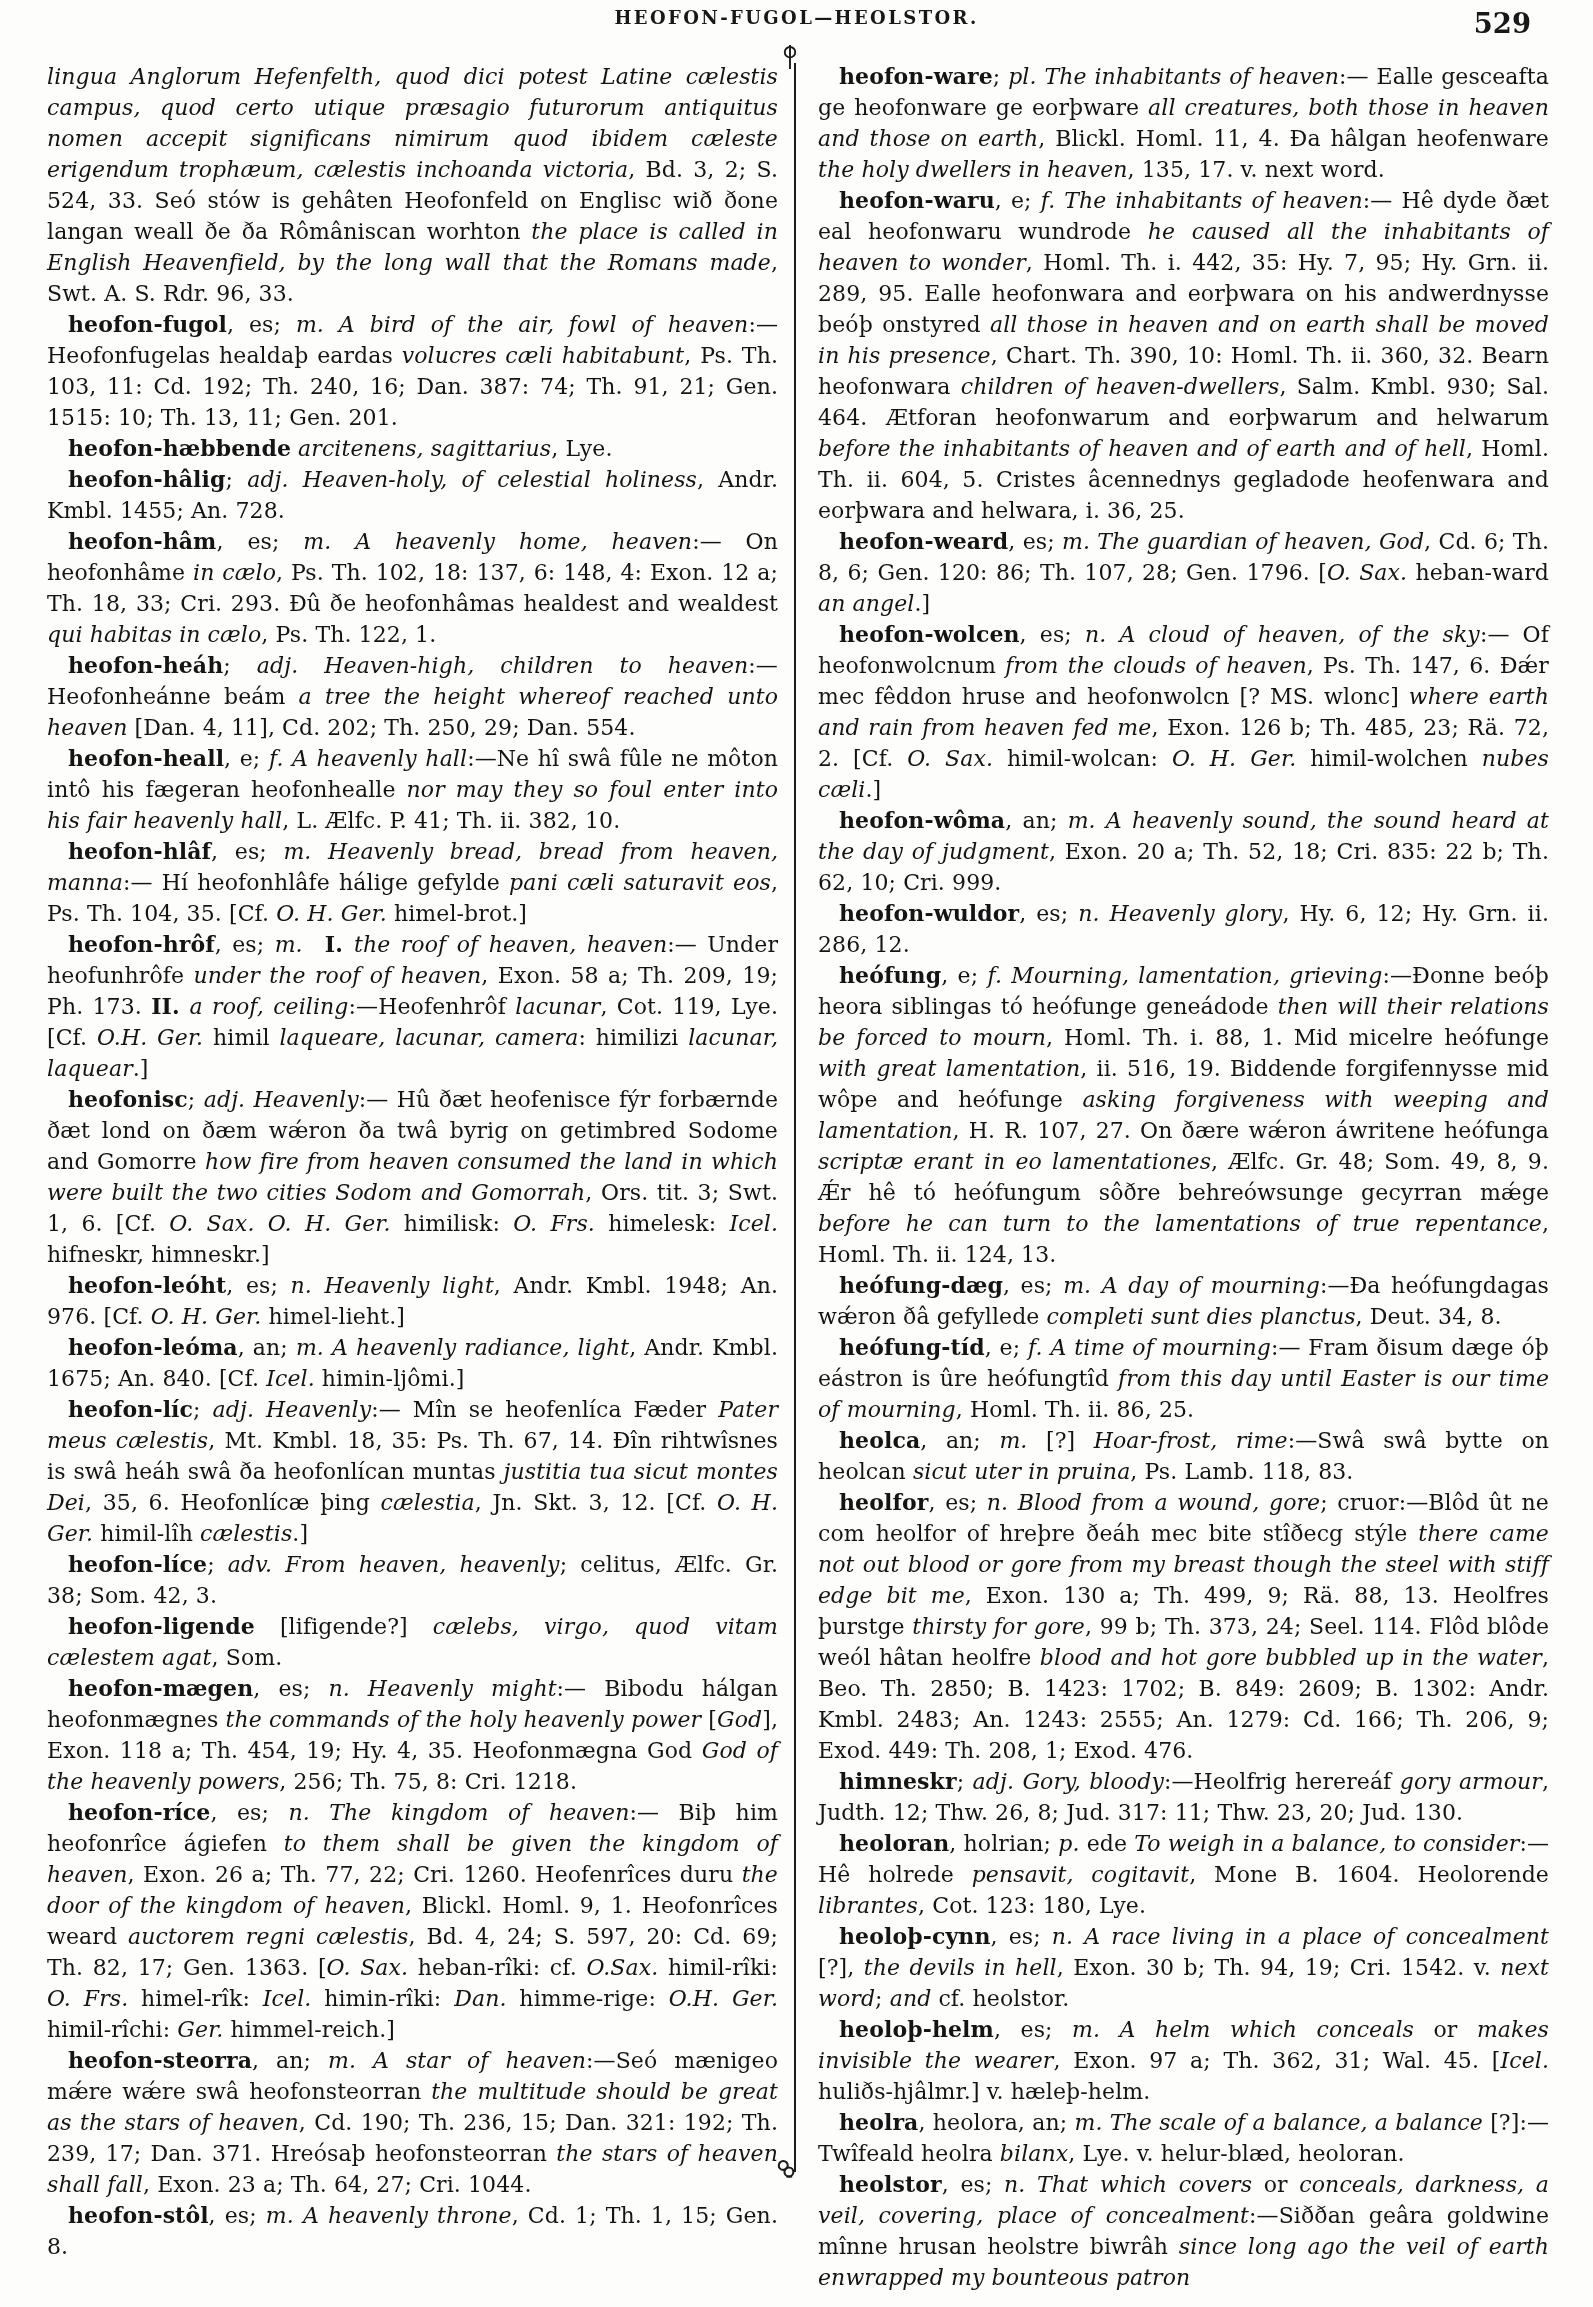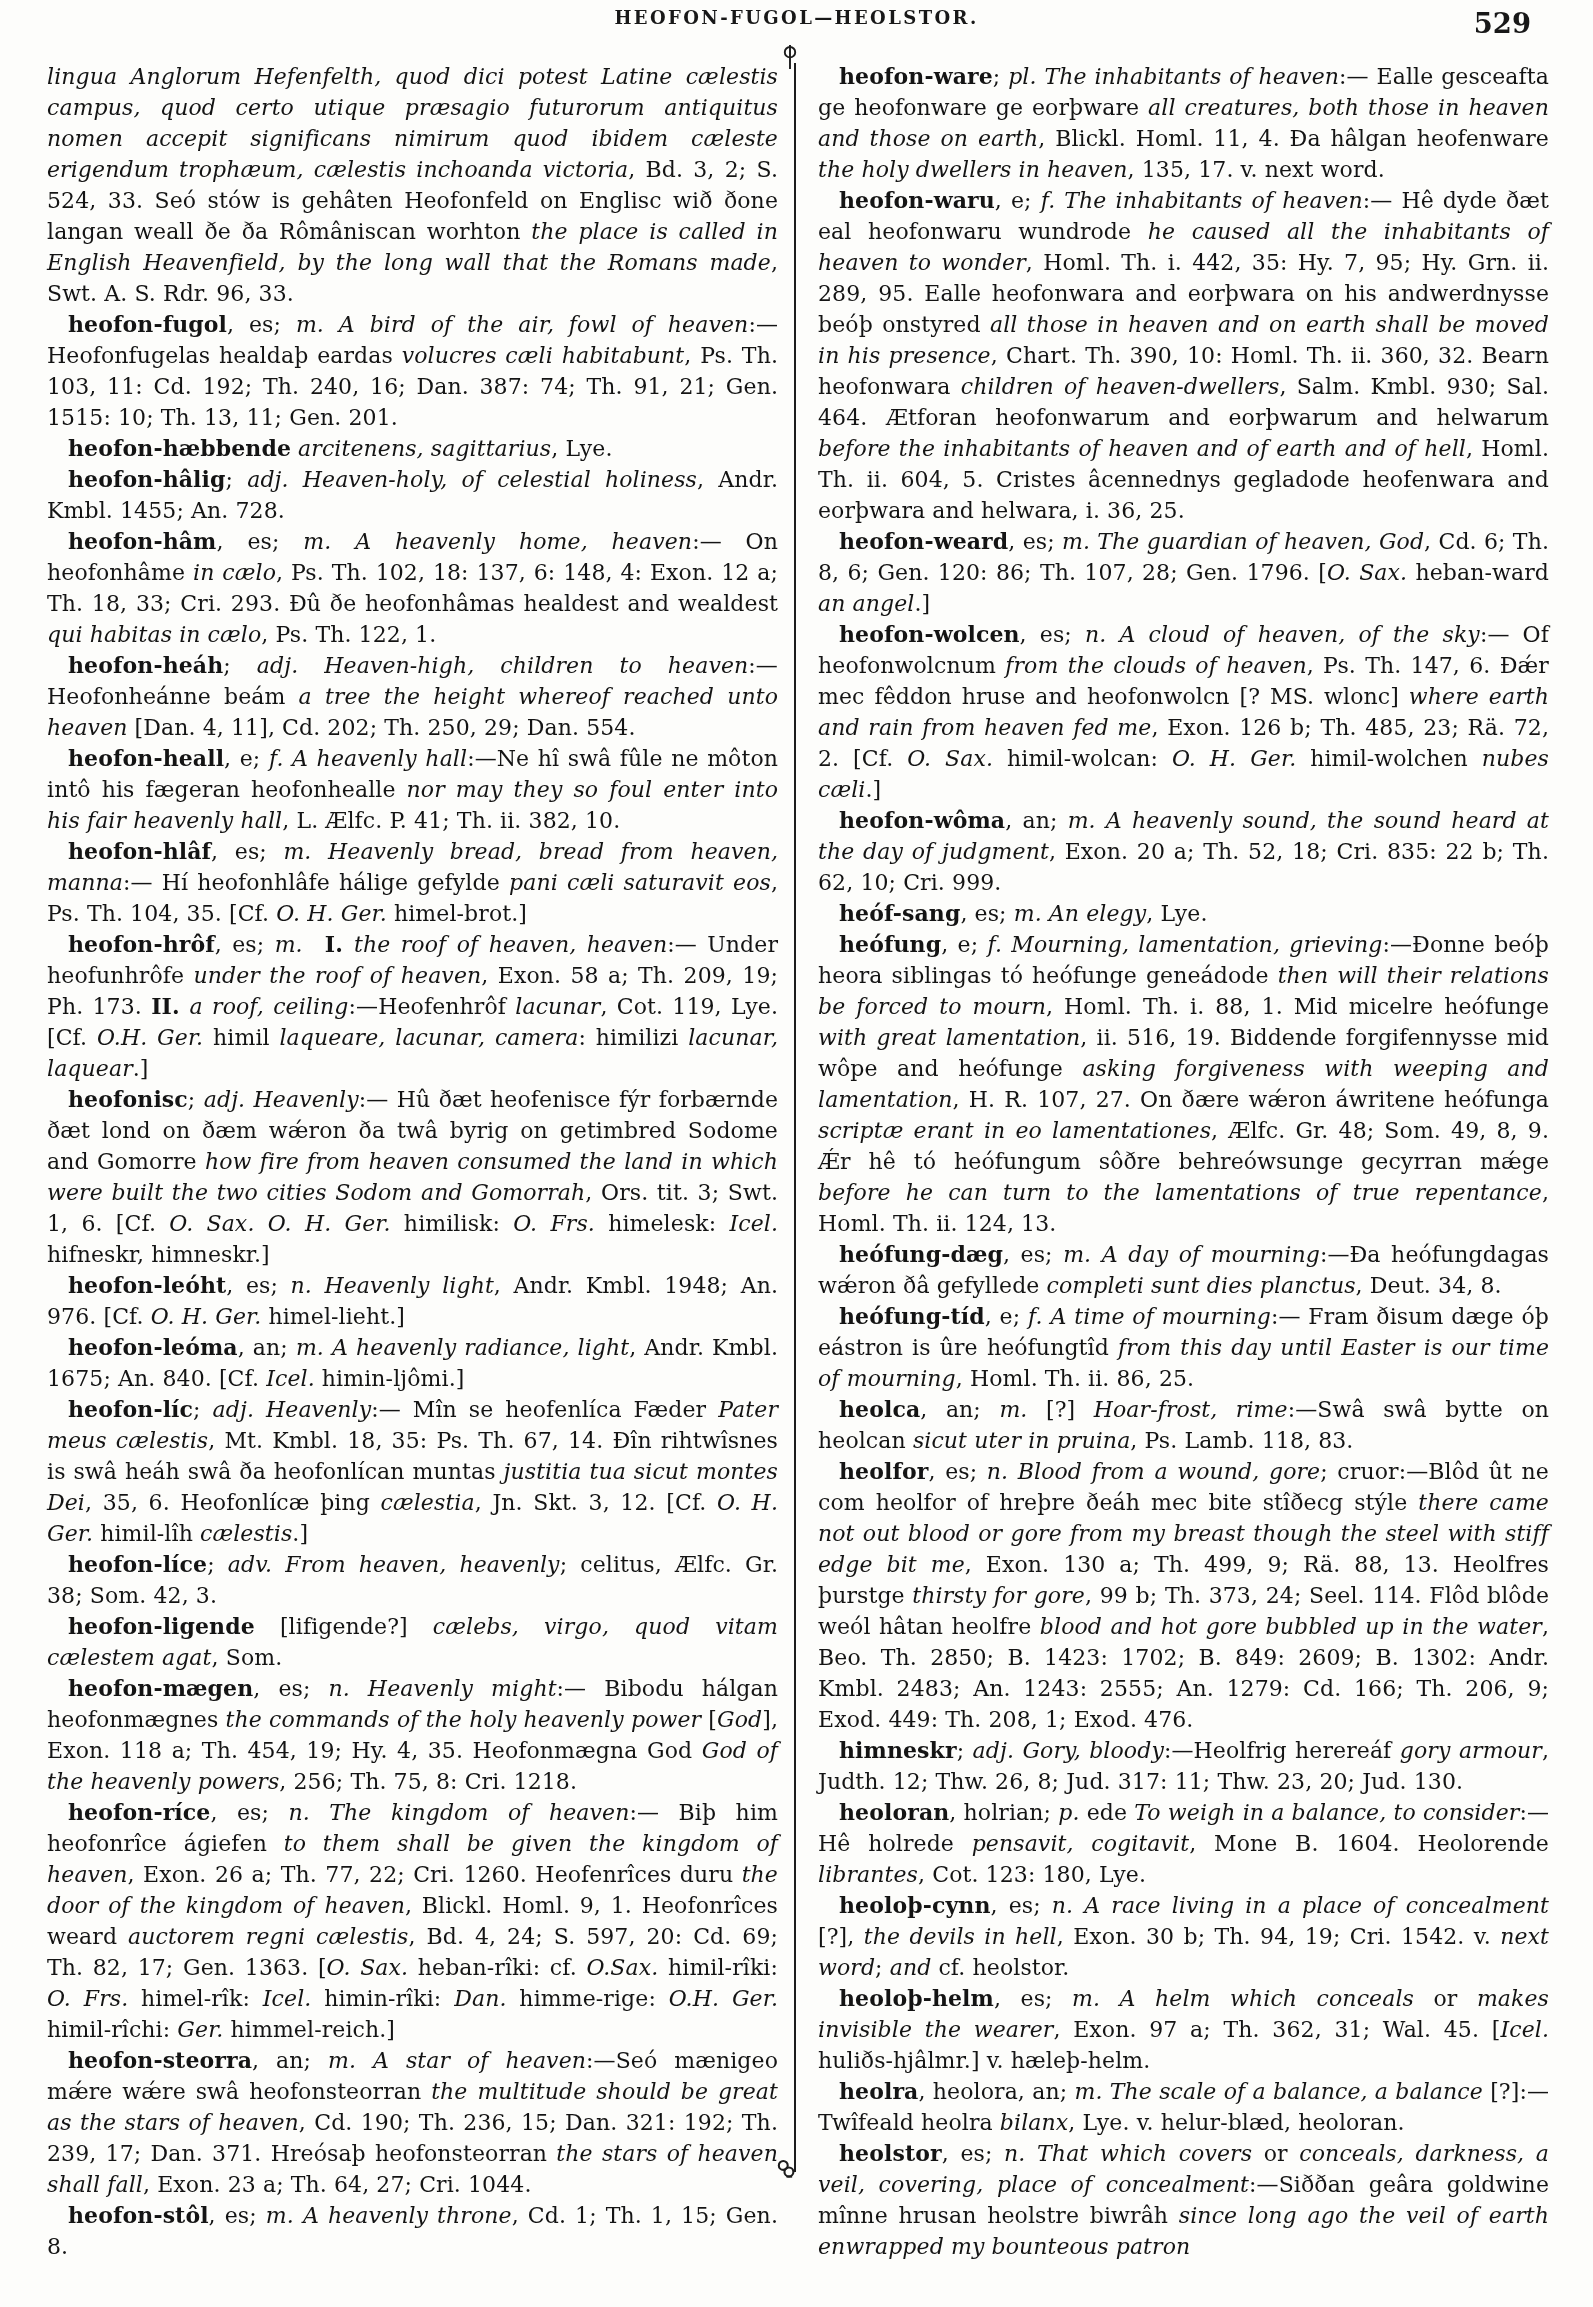--- a/index.html
+++ b/index.html
@@ -88,21 +88,21 @@
         <p class="entry"><span class="run-b">heofon-ríce</span><span class="run-r">, es; </span><span class="run-i">n. The kingdom of heaven</span><span class="run-r">:— Biþ him heofonrîce ágiefen </span><span class="run-i">to them shall be given the kingdom of heaven</span><span class="run-r">, Exon. 26 a; Th. 77, 22; Cri. 1260. Heofenrîces duru </span><span class="run-i">the door of the kingdom of heaven</span><span class="run-r">, Blickl. Homl. 9, 1. Heofonrîces weard </span><span class="run-i">auctorem regni cælestis</span><span class="run-r">, Bd. 4, 24; S. 597, 20: Cd. 69; Th. 82, 17; Gen. 1363. [</span><span class="run-i">O. Sax.</span><span class="run-r"> heban-rîki: cf. </span><span class="run-i">O.Sax.</span><span class="run-r"> himil-rîki: </span><span class="run-i">O. Frs.</span><span class="run-r"> himel-rîk: </span><span class="run-i">Icel.</span><span class="run-r"> himin-rîki: </span><span class="run-i">Dan.</span><span class="run-r"> himme-rige: </span><span class="run-i">O.H. Ger.</span><span class="run-r"> himil-rîchi: </span><span class="run-i">Ger.</span><span class="run-r"> himmel-reich.]</span></p>
         <p class="entry"><span class="run-b">heofon-steorra</span><span class="run-r">, an; </span><span class="run-i">m. A star of heaven</span><span class="run-r">:—Seó mænigeo mǽre wǽre swâ heofonsteorran </span><span class="run-i">the multitude should be great as the stars of heaven</span><span class="run-r">, Cd. 190; Th. 236, 15; Dan. 321: 192; Th. 239, 17; Dan. 371. Hreósaþ heofonsteorran </span><span class="run-i">the stars of heaven shall fall</span><span class="run-r">, Exon. 23 a; Th. 64, 27; Cri. 1044.</span></p>
         <p class="entry"><span class="run-b">heofon-stôl</span><span class="run-r">, es; </span><span class="run-i">m. A heavenly throne</span><span class="run-r">, Cd. 1; Th. 1, 15; Gen. 8.</span></p>
       </div>
     <div class="col" id="col-right">
         <p class="entry"><span class="run-b">heofon-ware</span><span class="run-r">; </span><span class="run-i">pl. The inhabitants of heaven</span><span class="run-r">:— Ealle gesceafta ge heofonware ge eorþware </span><span class="run-i">all creatures, both those in heaven and those on earth</span><span class="run-r">, Blickl. Homl. 11, 4. Ða hâlgan heofenware </span><span class="run-i">the holy dwellers in heaven</span><span class="run-r">, 135, 17. v. next word.</span></p>
         <p class="entry"><span class="run-b">heofon-waru</span><span class="run-r">, e; </span><span class="run-i">f. The inhabitants of heaven</span><span class="run-r">:— Hê dyde ðæt eal heofonwaru wundrode </span><span class="run-i">he caused all the inhabitants of heaven to wonder</span><span class="run-r">, Homl. Th. i. 442, 35: Hy. 7, 95; Hy. Grn. ii. 289, 95. Ealle heofonwara and eorþwara on his andwerdnysse beóþ onstyred </span><span class="run-i">all those in heaven and on earth shall be moved in his presence</span><span class="run-r">, Chart. Th. 390, 10: Homl. Th. ii. 360, 32. Bearn heofonwara </span><span class="run-i">children of heaven-dwellers</span><span class="run-r">, Salm. Kmbl. 930; Sal. 464. Ætforan heofonwarum and eorþwarum and helwarum </span><span class="run-i">before the inhabitants of heaven and of earth and of hell</span><span class="run-r">, Homl. Th. ii. 604, 5. Cristes âcennednys gegladode heofenwara and eorþwara and helwara, i. 36, 25.</span></p>
         <p class="entry"><span class="run-b">heofon-weard</span><span class="run-r">, es; </span><span class="run-i">m. The guardian of heaven, God</span><span class="run-r">, Cd. 6; Th. 8, 6; Gen. 120: 86; Th. 107, 28; Gen. 1796. [</span><span class="run-i">O. Sax.</span><span class="run-r"> heban-ward </span><span class="run-i">an angel</span><span class="run-r">.]</span></p>
         <p class="entry"><span class="run-b">heofon-wolcen</span><span class="run-r">, es; </span><span class="run-i">n. A cloud of heaven, of the sky</span><span class="run-r">:— Of heofonwolcnum </span><span class="run-i">from the clouds of heaven</span><span class="run-r">, Ps. Th. 147, 6. Ðǽr mec fêddon hruse and heofonwolcn [? MS. wlonc] </span><span class="run-i">where earth and rain from heaven fed me</span><span class="run-r">, Exon. 126 b; Th. 485, 23; Rä. 72, 2. [Cf. </span><span class="run-i">O. Sax.</span><span class="run-r"> himil-wolcan: </span><span class="run-i">O. H. Ger.</span><span class="run-r"> himil-wolchen </span><span class="run-i">nubes cæli</span><span class="run-r">.]</span></p>
         <p class="entry"><span class="run-b">heofon-wôma</span><span class="run-r">, an; </span><span class="run-i">m. A heavenly sound, the sound heard at the day of judgment</span><span class="run-r">, Exon. 20 a; Th. 52, 18; Cri. 835: 22 b; Th. 62, 10; Cri. 999.</span></p>
-        <p class="entry"><span class="run-b">heóf-sang</span><span class="run-r">, es; </span><span class="run-i">m. An elegy</span><span class="run-r">, Lye.</span></p>
+        <p class="entry"><span class="run-b">heofon-wuldor</span><span class="run-r">, es; </span><span class="run-i">n. Heavenly glory</span><span class="run-r">, Hy. 6, 12; Hy. Grn. ii. 286, 12.</span></p>
         <p class="entry"><span class="run-b">heófung</span><span class="run-r">, e; </span><span class="run-i">f. Mourning, lamentation, grieving</span><span class="run-r">:—Ðonne beóþ heora siblingas tó heófunge geneádode </span><span class="run-i">then will their relations be forced to mourn</span><span class="run-r">, Homl. Th. i. 88, 1. Mid micelre heófunge </span><span class="run-i">with great lamentation</span><span class="run-r">, ii. 516, 19. Biddende forgifennysse mid wôpe and heófunge </span><span class="run-i">asking forgiveness with weeping and lamentation</span><span class="run-r">, H. R. 107, 27. On ðære wǽron áwritene heófunga </span><span class="run-i">scriptæ erant in eo lamentationes</span><span class="run-r">, Ælfc. Gr. 48; Som. 49, 8, 9. Ǽr hê tó heófungum sôðre behreówsunge gecyrran mǽge </span><span class="run-i">before he can turn to the lamentations of true repentance</span><span class="run-r">, Homl. Th. ii. 124, 13.</span></p>
         <p class="entry"><span class="run-b">heófung-dæg</span><span class="run-r">, es; </span><span class="run-i">m. A day of mourning</span><span class="run-r">:—Ða heófungdagas wǽron ðâ gefyllede </span><span class="run-i">completi sunt dies planctus</span><span class="run-r">, Deut. 34, 8.</span></p>
         <p class="entry"><span class="run-b">heófung-tíd</span><span class="run-r">, e; </span><span class="run-i">f. A time of mourning</span><span class="run-r">:— Fram ðisum dæge óþ eástron is ûre heófungtîd </span><span class="run-i">from this day until Easter is our time of mourning</span><span class="run-r">, Homl. Th. ii. 86, 25.</span></p>
         <p class="entry"><span class="run-b">heolca</span><span class="run-r">, an; </span><span class="run-i">m.</span><span class="run-r"> [?] </span><span class="run-i">Hoar-frost, rime</span><span class="run-r">:—Swâ swâ bytte on heolcan </span><span class="run-i">sicut uter in pruina</span><span class="run-r">, Ps. Lamb. 118, 83.</span></p>
         <p class="entry"><span class="run-b">heolfor</span><span class="run-r">, es; </span><span class="run-i">n. Blood from a wound, gore</span><span class="run-r">; cruor:—Blôd ût ne com heolfor of hreþre ðeáh mec bite stîðecg stýle </span><span class="run-i">there came not out blood or gore from my breast though the steel with stiff edge bit me</span><span class="run-r">, Exon. 130 a; Th. 499, 9; Rä. 88, 13. Heolfres þurstge </span><span class="run-i">thirsty for gore</span><span class="run-r">, 99 b; Th. 373, 24; Seel. 114. Flôd blôde weól hâtan heolfre </span><span class="run-i">blood and hot gore bubbled up in the water</span><span class="run-r">, Beo. Th. 2850; B. 1423: 1702; B. 849: 2609; B. 1302: Andr. Kmbl. 2483; An. 1243: 2555; An. 1279: Cd. 166; Th. 206, 9; Exod. 449: Th. 208, 1; Exod. 476.</span></p>
         <p class="entry"><span class="run-b">himneskr</span><span class="run-r">; </span><span class="run-i">adj. Gory, bloody</span><span class="run-r">:—Heolfrig herereáf </span><span class="run-i">gory armour</span><span class="run-r">, Judth. 12; Thw. 26, 8; Jud. 317: 11; Thw. 23, 20; Jud. 130.</span></p>
         <p class="entry"><span class="run-b">heoloran</span><span class="run-r">, holrian; </span><span class="run-i">p.</span><span class="run-r"> ede </span><span class="run-i">To weigh in a balance, to consider</span><span class="run-r">:— Hê holrede </span><span class="run-i">pensavit, cogitavit</span><span class="run-r">, Mone B. 1604. Heolorende </span><span class="run-i">librantes</span><span class="run-r">, Cot. 123: 180, Lye.</span></p>
         <p class="entry"><span class="run-b">heoloþ-cynn</span><span class="run-r">, es; </span><span class="run-i">n. A race living in a place of concealment</span><span class="run-r"> [?], </span><span class="run-i">the devils in hell</span><span class="run-r">, Exon. 30 b; Th. 94, 19; Cri. 1542. v. </span><span class="run-i">next word</span><span class="run-r">; </span><span class="run-i">and</span><span class="run-r"> cf. heolstor.</span></p>
         <p class="entry"><span class="run-b">heoloþ-helm</span><span class="run-r">, es; </span><span class="run-i">m. A helm which conceals</span><span class="run-r"> or </span><span class="run-i">makes invisible the wearer</span><span class="run-r">, Exon. 97 a; Th. 362, 31; Wal. 45. [</span><span class="run-i">Icel.</span><span class="run-r"> huliðs-hjâlmr.] v. hæleþ-helm.</span></p>
         <p class="entry"><span class="run-b">heolra</span><span class="run-r">, heolora, an; </span><span class="run-i">m. The scale of a balance, a balance</span><span class="run-r"> [?]:—Twîfeald heolra </span><span class="run-i">bilanx</span><span class="run-r">, Lye. v. helur-blæd, heoloran.</span></p>

